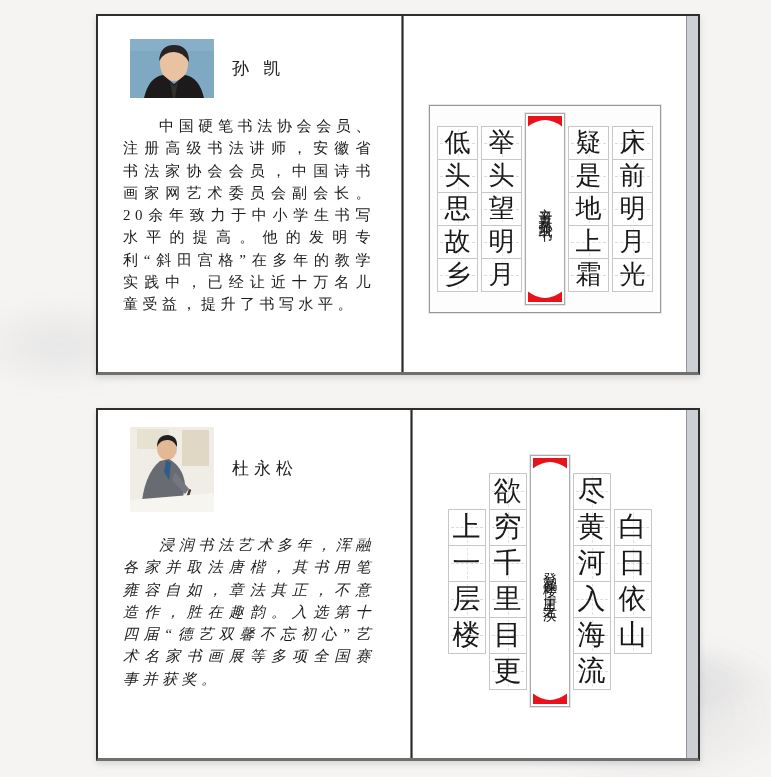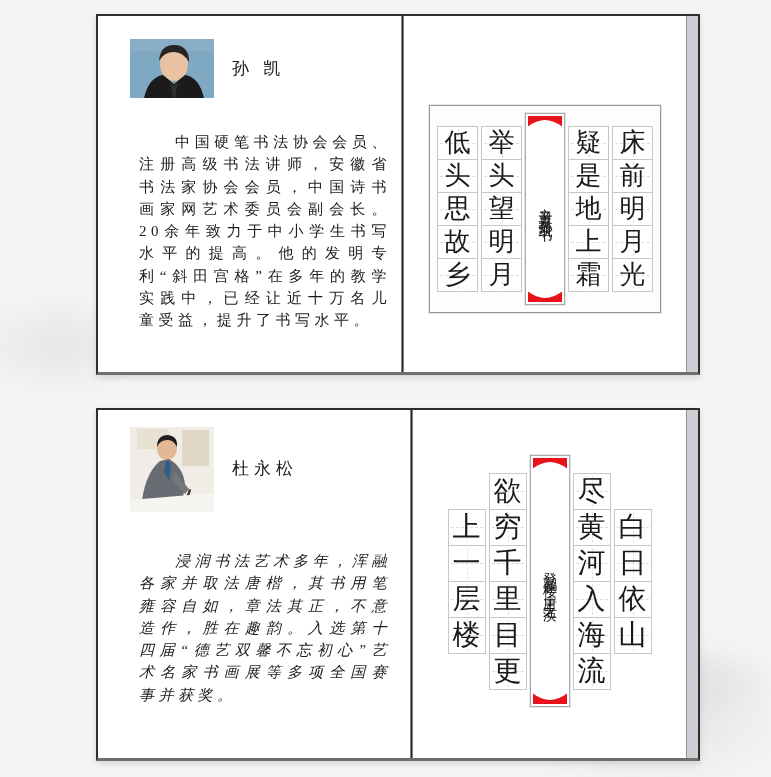--- a/index.html
+++ b/index.html
@@ -32,21 +32,21 @@
 
   .photo{position:absolute;left:32px;display:block;}
   .photo-1{top:23px;width:84px;height:59px;}
   .photo-2{top:17px;width:84px;height:85px;}
 
   .name{position:absolute;left:134px;margin:0;font-weight:normal;
     font-size:17px;letter-spacing:5px;color:#222;}
   .book-1 .name{top:41px;}
   .book-2 .name{top:47px;}
 
-  .bio{position:absolute;left:25px;width:252px;margin:16px;
+  .bio{position:absolute;left:25px;width:252px;margin:0;
     font-size:15px;line-height:22.3px;letter-spacing:4.5px;
     text-align:justify;text-justify:inter-character;text-indent:2.4em;color:#1c1c1c;}
   .book-1 .bio{top:99px;}
   .book-2 .bio{top:124px;font-style:italic;}
 
   .art-box{position:absolute;top:89px;left:50%;transform:translateX(-50%);
     border:1px solid #979797;background:#fdfdfd;padding:7px 7px;
     box-shadow:0 0 0 1px #e7e7e7;}
   .grid{display:flex;gap:3px;align-items:center;justify-content:center;}
   .grid-large{position:absolute;top:45px;left:50%;transform:translateX(-50%);}

